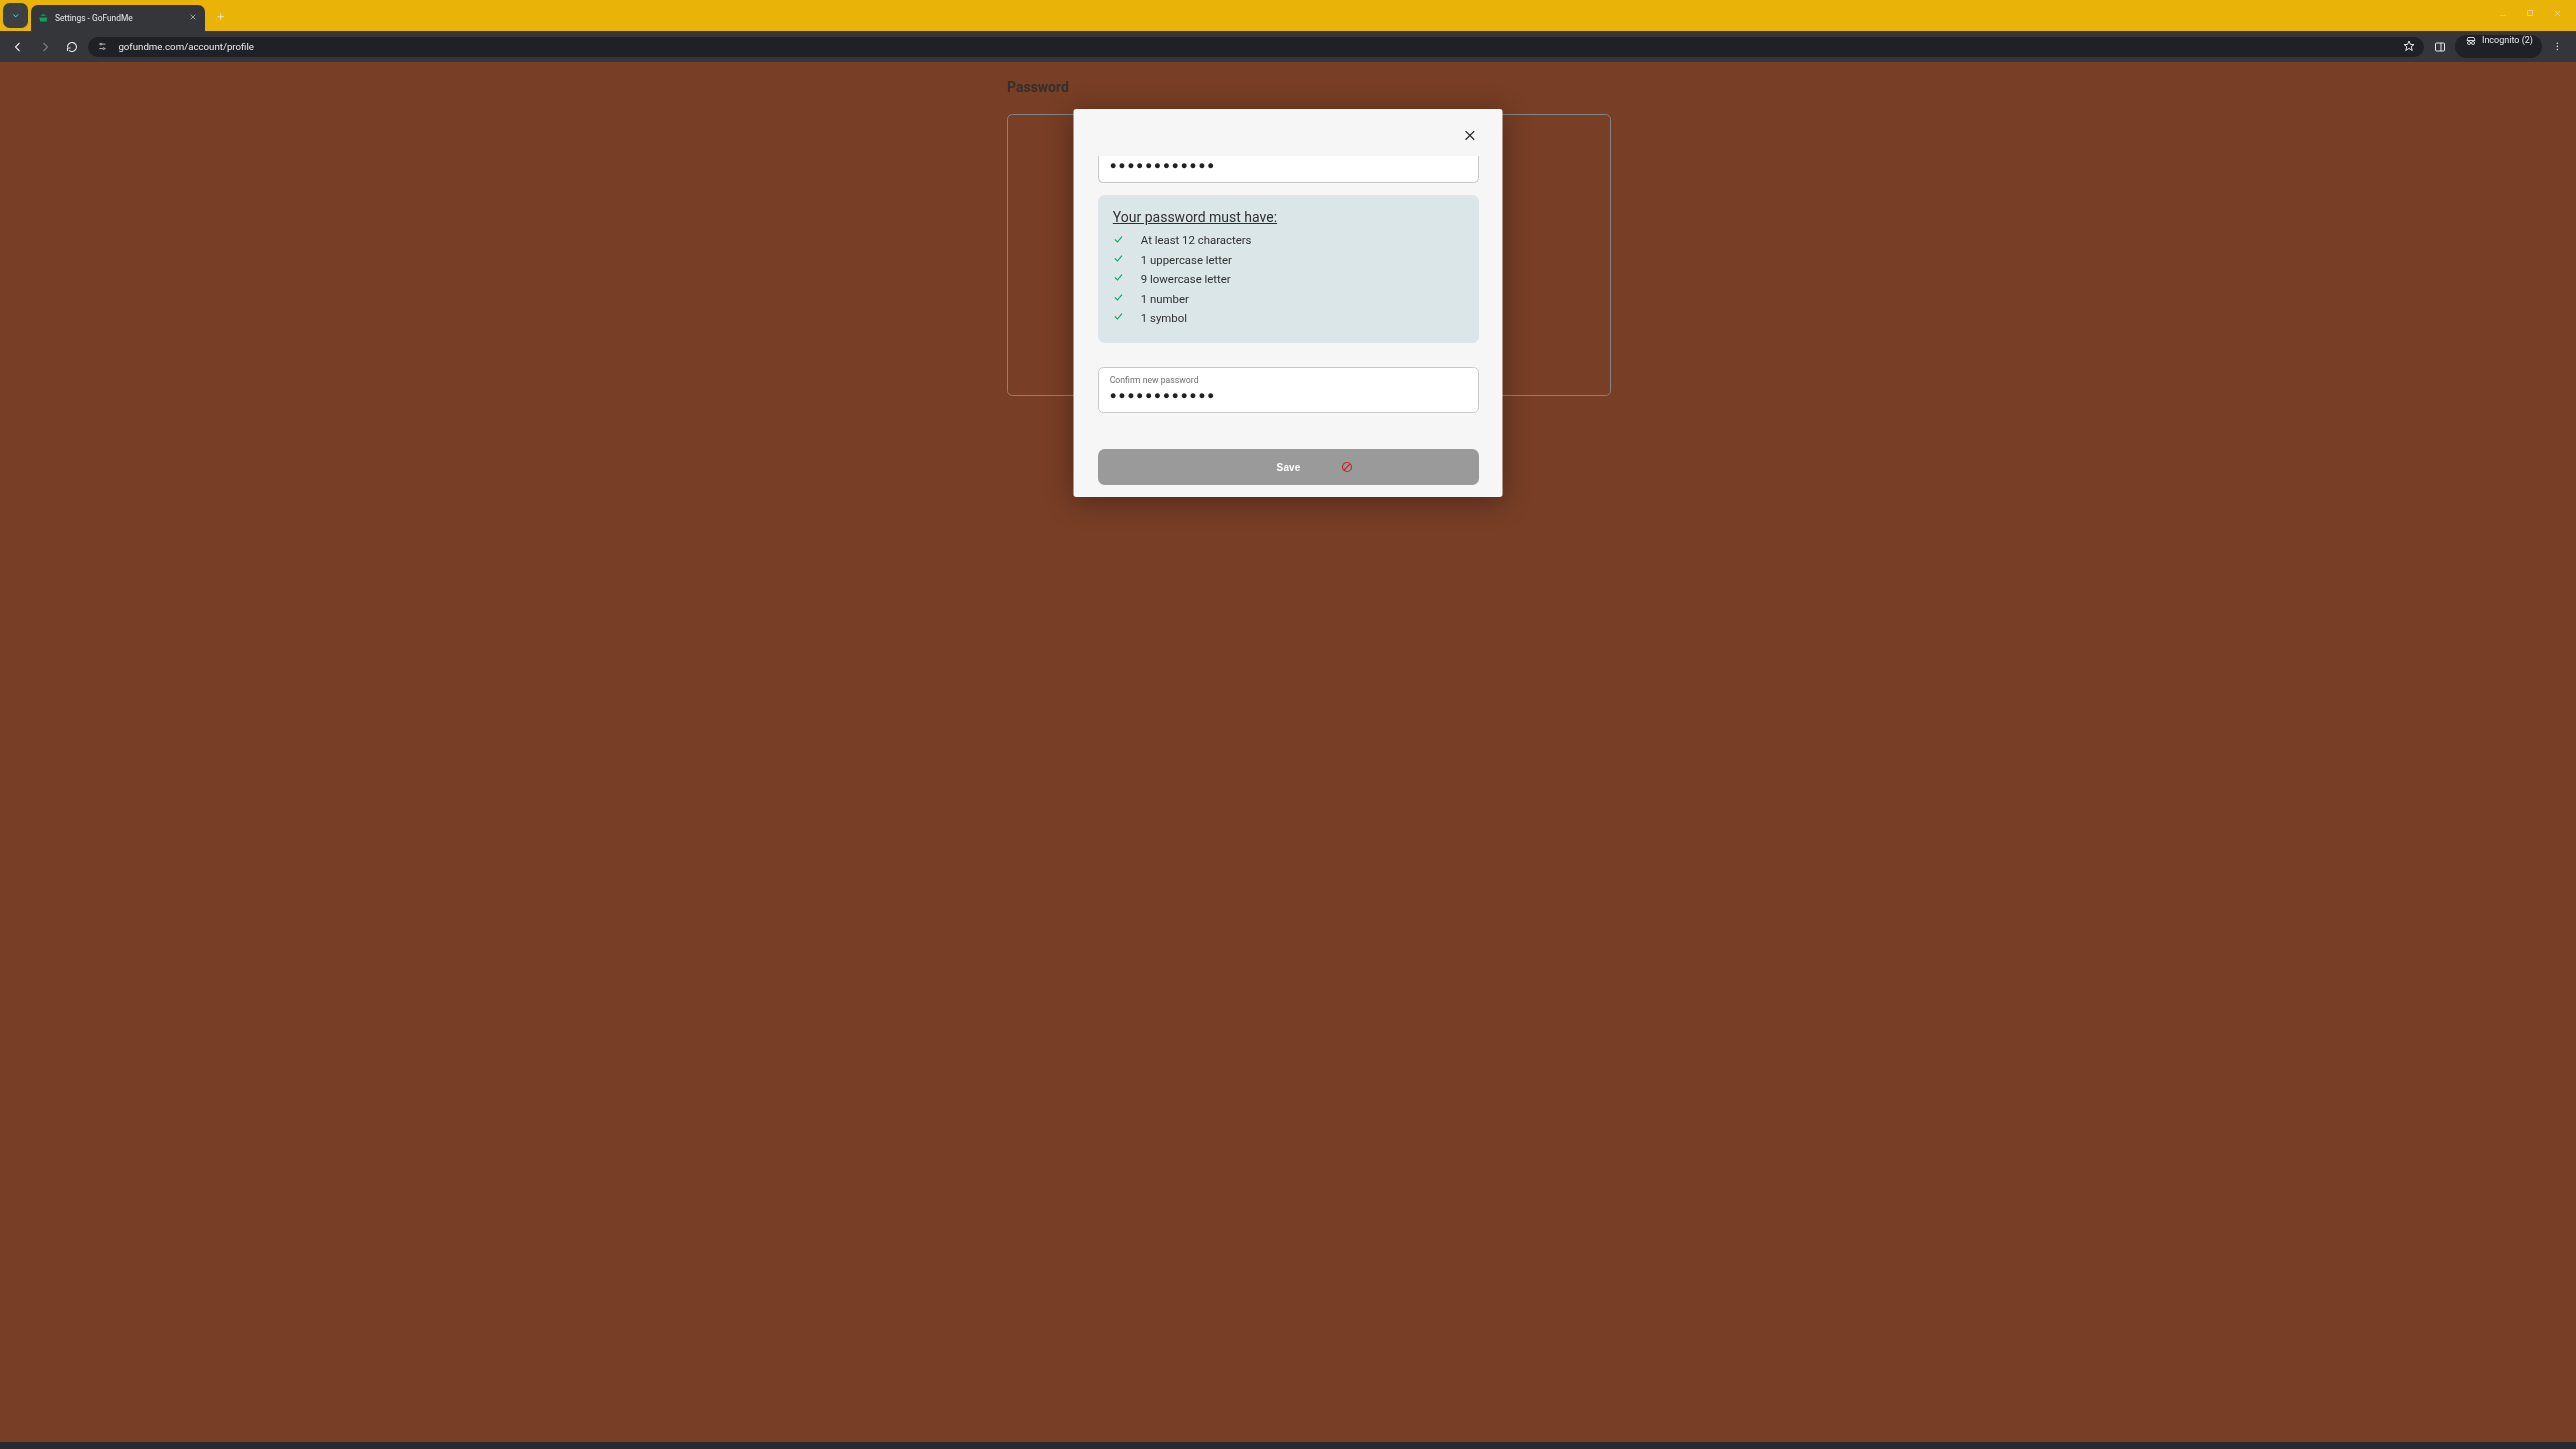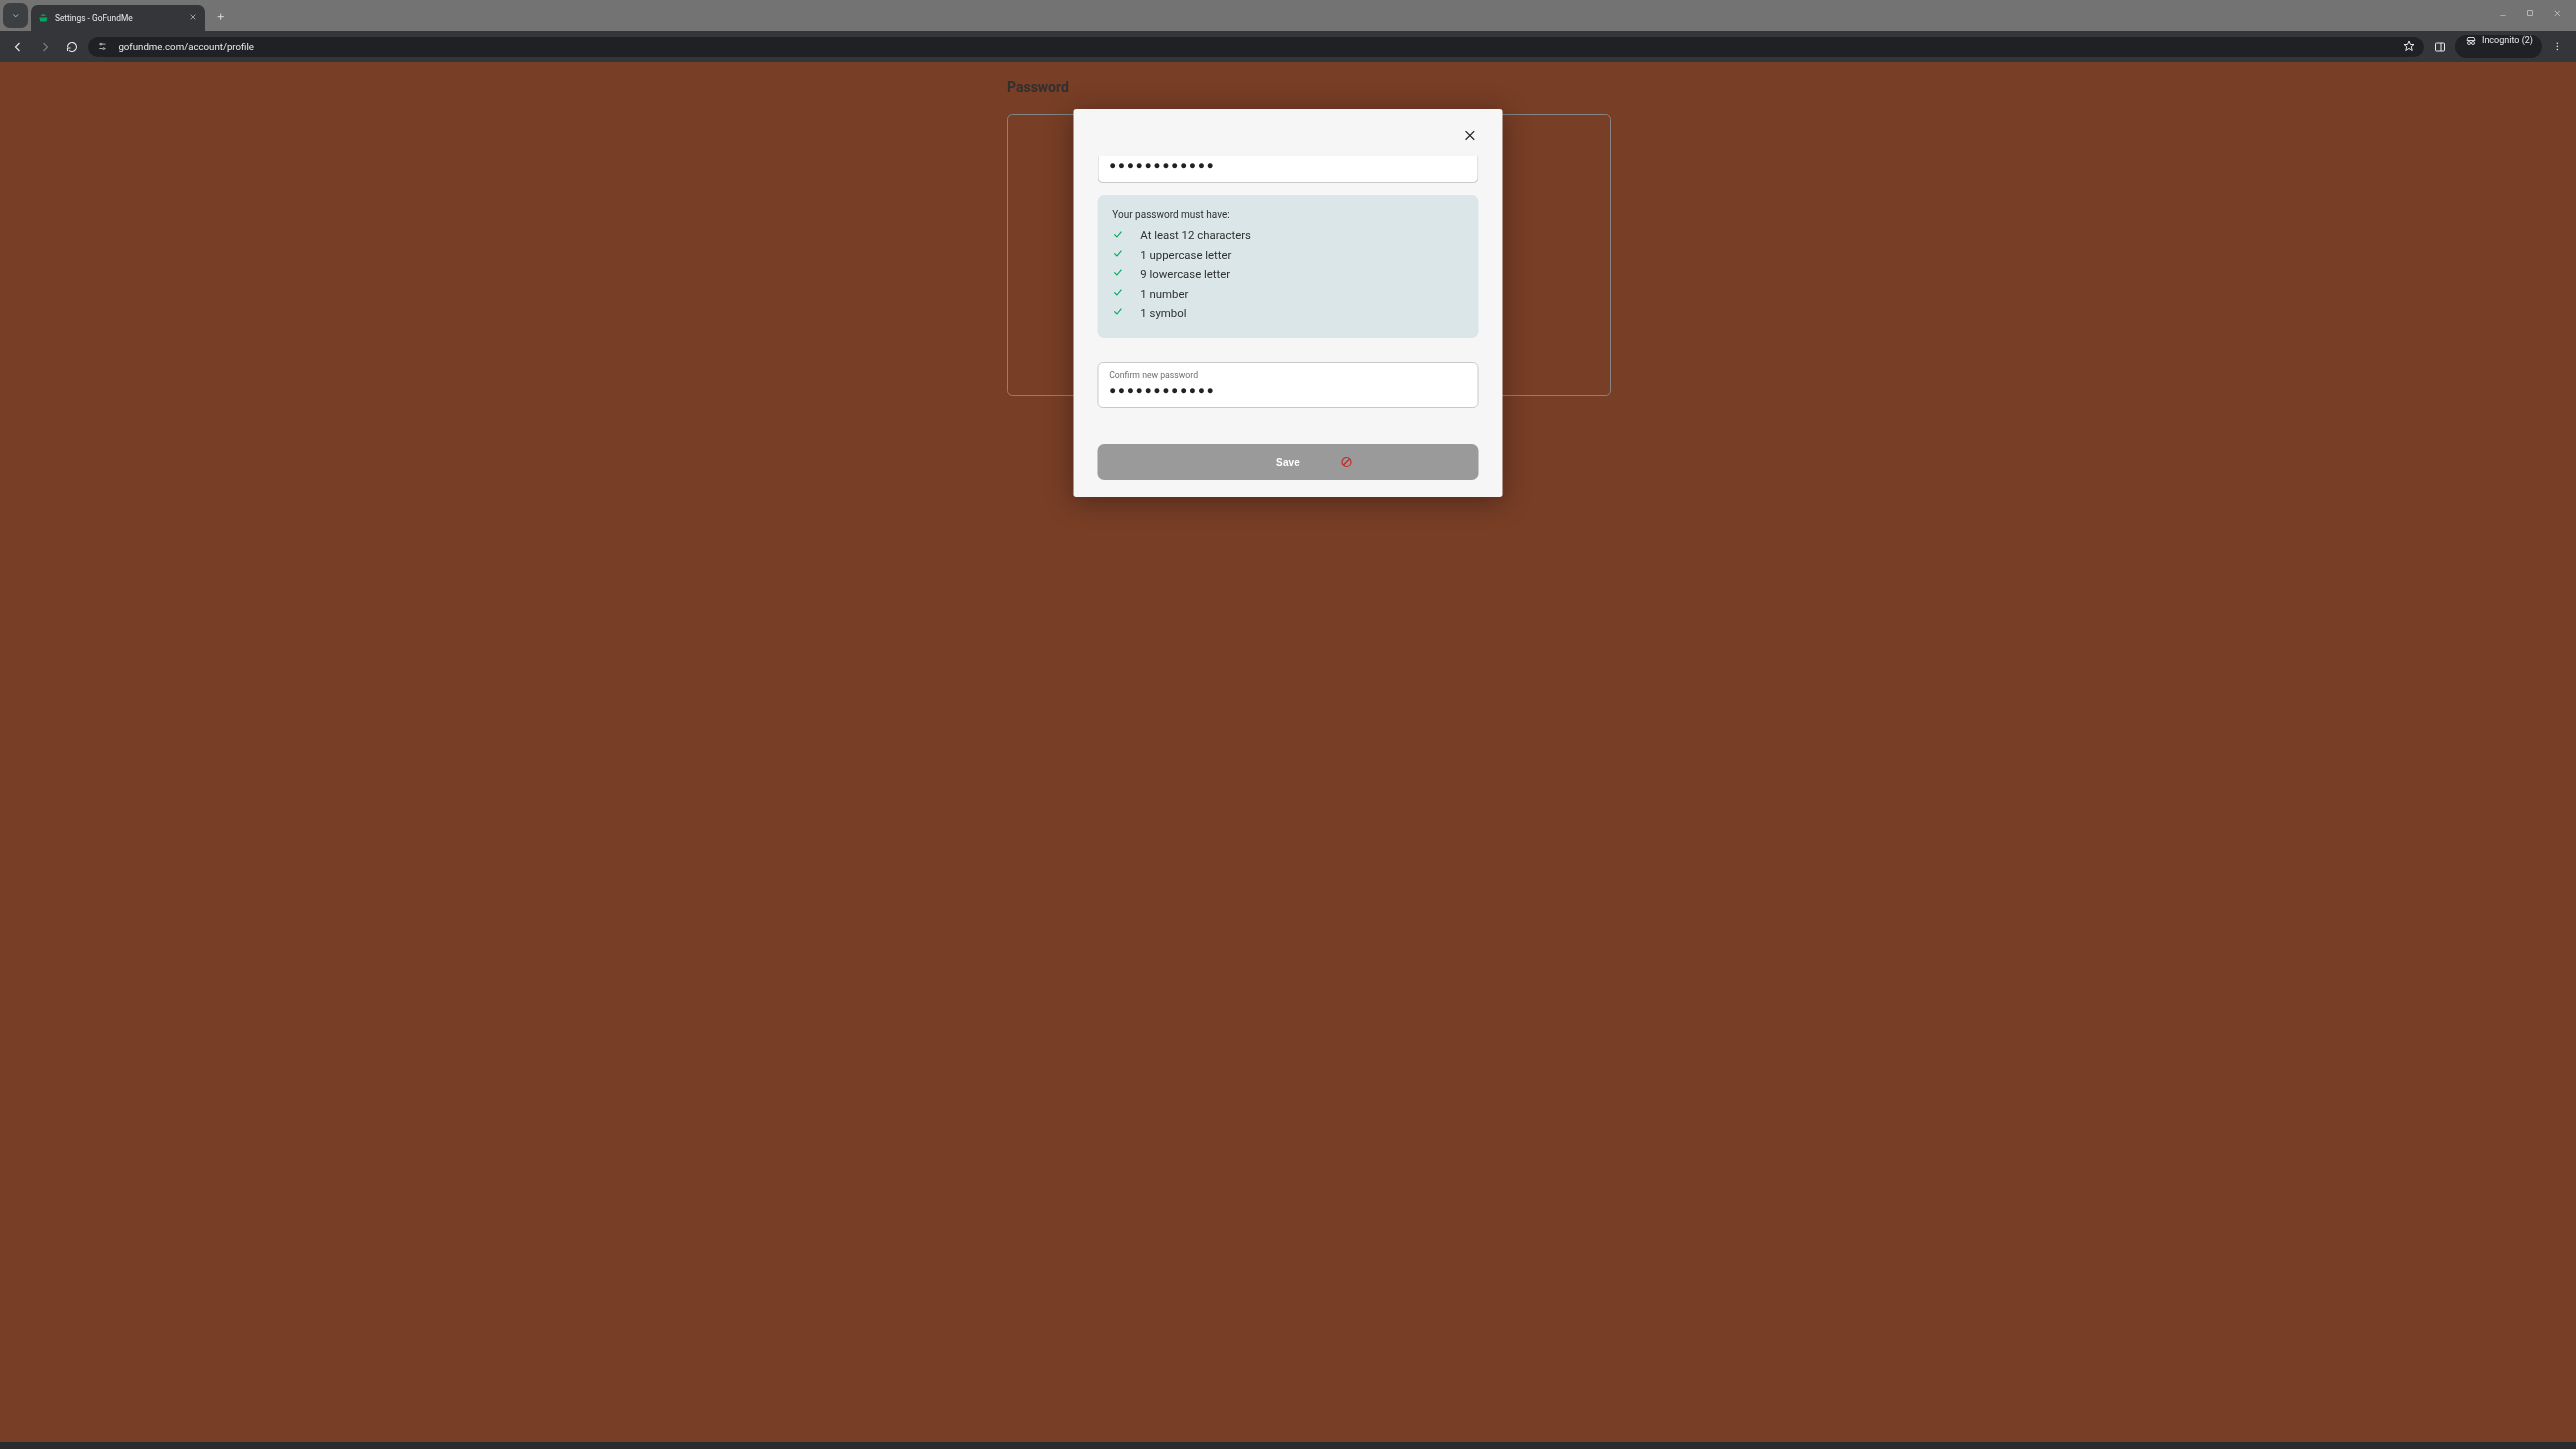--- a/index.html
+++ b/index.html
@@ -6,21 +6,21 @@
   html, body { width: 100%; height: 100%; overflow: hidden; }
   body {
     font-family: -apple-system, BlinkMacSystemFont, "Segoe UI", Roboto, Arial, sans-serif;
     background: #202124;
     position: relative;
   }
 
   
   .titlebar {
     height: 31px;
-    background: #737373;
+    background: #eab308;
     display: flex;
     align-items: flex-start;
     color: #e8eaed;
     font-size: 8.7px;
   }
   .tab-dropdown {
     width: 25.5px; height: 25.5px; margin: 2.7px 2.7px 0 2.7px;
     background: #3c4043; border-radius: 6.7px;
     display:flex; align-items:center; justify-content:center;
   }
@@ -113,21 +113,21 @@
   .pw-dots { font-size:11.4px; letter-spacing:2px; color:#222; line-height:1.6; }
   .pw-label { font-size:8.7px; color:#6f6f6f; margin-bottom:1.3px; }
 
   
   .req-card {
     margin-top:12px;
     background:#dbe6e9;
     border-radius:6.7px;
     padding:13.4px 14.8px 14.8px 14.8px;
   }
-  .req-title { color:#303030; font-size:10px; margin-bottom:6.7px; }
+  .req-title { color:#303030; font-size:14px; margin-bottom:6.7px;text-decoration:underline; }
   .req-list { list-style:none; }
   .req-item { display:flex; align-items:center; gap:16px; color:#303030; font-size:11.4px; line-height:1.7; }
   .req-check { color:#02a95c; flex:0 0 12px; }
 
   .confirm-wrap { margin-top:24px; }
   .save-btn {
     margin-top:36px;
     width:100%; height:36px;
     border:none; border-radius:6.7px;
     background:#9a9a9a; color:#fff;

